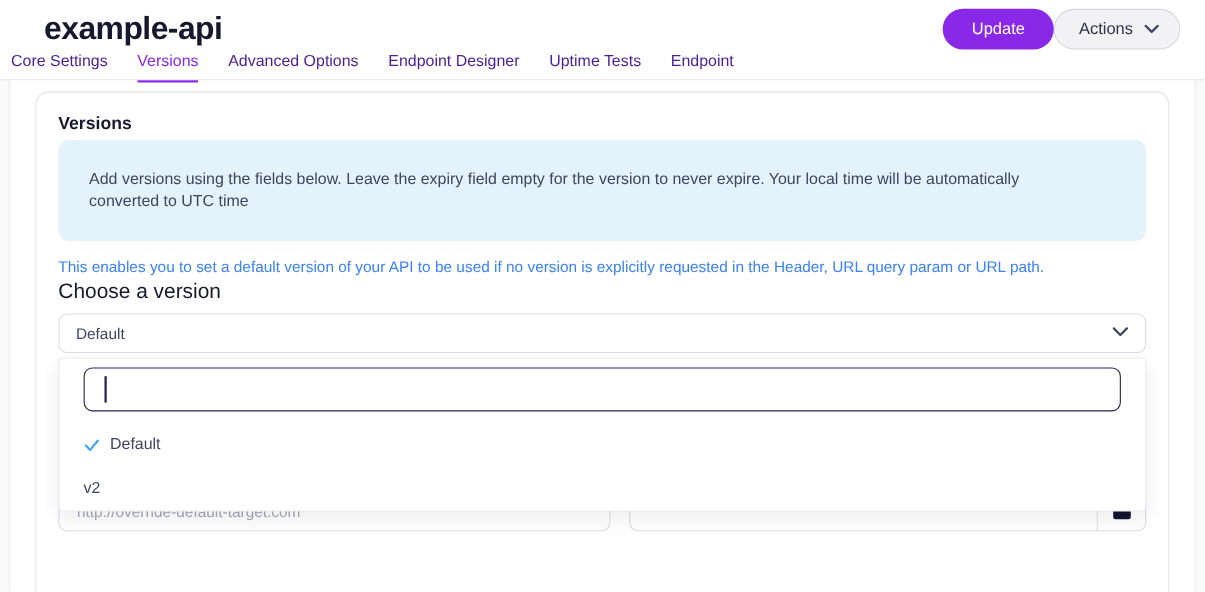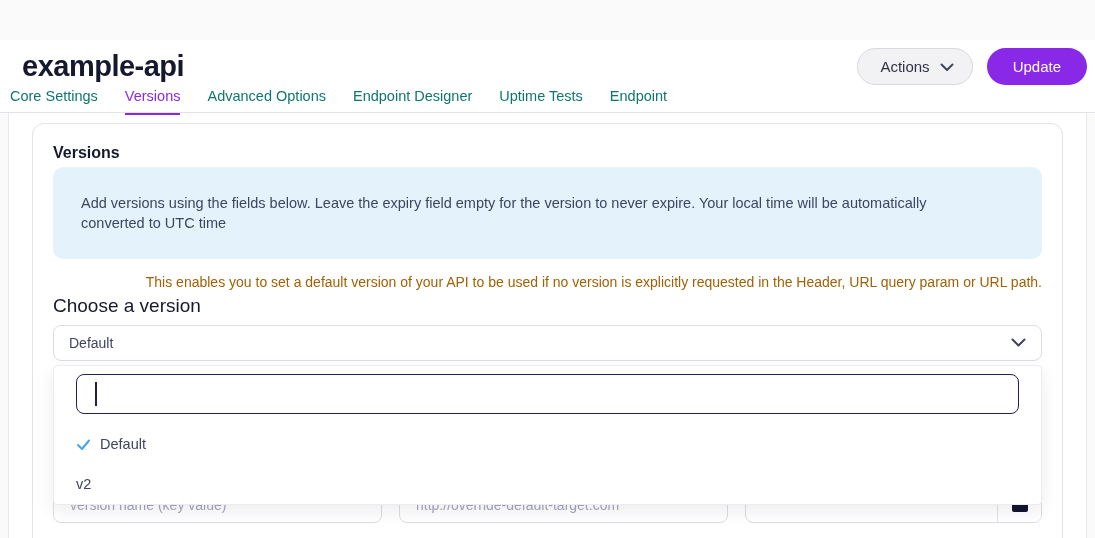--- a/index.html
+++ b/index.html
@@ -7,24 +7,23 @@
   body {
     font-family: "Liberation Sans", sans-serif;
     background: #fafafb;
     color: #16182d;
   }
 
   
   .header-row {
     display: flex;
     align-items: center;
-    padding: 5px 8px 0 22px;
+    padding: 5px 8px 0 40px;
     background: #ffffff;
     height: 48px;
-    margin-top: 40px;
   }
   .page-title {
     font-size: 29px;
     font-weight: 800;
     letter-spacing: -0.5px;
     color: #16182d;
   }
   .header-spacer { flex: 1; }
   .btn {
     height: 37px;
@@ -57,21 +56,21 @@
     display: flex;
     gap: 27px;
     padding: 0 10px;
     background: #ffffff;
     border-bottom: 1px solid #e2e2e8;
     height: 25px;
     align-items: flex-start;
   }
   .tab {
     font-size: 14.5px;
-    color: #0f766e;
+    color: #4c1d95;
     padding-bottom: 9px;
     border-bottom: 2px solid transparent;
     cursor: pointer;
     white-space: nowrap;
   }
   .tab.active {
     color: #8a28e8;
     border-bottom-color: #8a28e8;
   }
 
@@ -113,22 +112,21 @@
 
   .section-heading {
     margin-top: 21px;
     font-size: 15.5px;
     font-weight: 700;
     color: #16182d;
   }
   .section-desc {
     margin-top: 15px;
     font-size: 14px;
-    color: #a16207;
-    text-align: right;
+    color: #3b82f6;
   }
   .field-label {
     margin-top: 5px;
     font-size: 19px;
     font-weight: 400;
     color: #16182d;
   }
 
   
   .select-wrap { position: relative; margin-top: 8px; }
@@ -247,30 +245,30 @@
   }
 
   .chev { stroke: #3e4560; fill: none; stroke-width: 2; stroke-linecap: round; stroke-linejoin: round; }
 </style>
 </head>
 <body>
 
 <div class="header-row">
   <h1 class="page-title">example-api</h1>
   <div class="header-spacer"></div>
+  <button class="btn btn-update">
+    <span>Update</span>
+  </button>
   <button class="btn btn-actions">
     <span>Actions</span>
     <span class="icon">
       <svg width="14" height="9" viewBox="0 0 14 9">
           <polyline class="chev" points="1.5,1.5 7,7 12.5,1.5"></polyline>
         </svg>
     </span>
-  </button>
-  <button class="btn btn-update">
-    <span>Update</span>
   </button>
 </div>
 
 <div class="tabs">
   <div class="tab">Core Settings</div>
   <div class="tab active">Versions</div>
   <div class="tab">Advanced Options</div>
   <div class="tab">Endpoint Designer</div>
   <div class="tab">Uptime Tests</div>
   <div class="tab">Endpoint</div>
@@ -312,21 +310,20 @@
           <span>Default</span>
         </div>
         <div class="dropdown-option">
 
           <span>v2</span>
         </div>
       </div>
     </div>
 
     <div class="inputs-row">
-      <input class="text-input" type="text" placeholder="version name (key value)" style="">
       <input class="text-input" type="text" placeholder="http://override-default-target.com" style="">
       <div class="expiry-group">
         <input class="expiry-input" type="text" value="" style="">
         <div class="expiry-addon">
           <span class="datepicker-swatch"></span>
         </div>
       </div>
     </div>
 
   </div>

